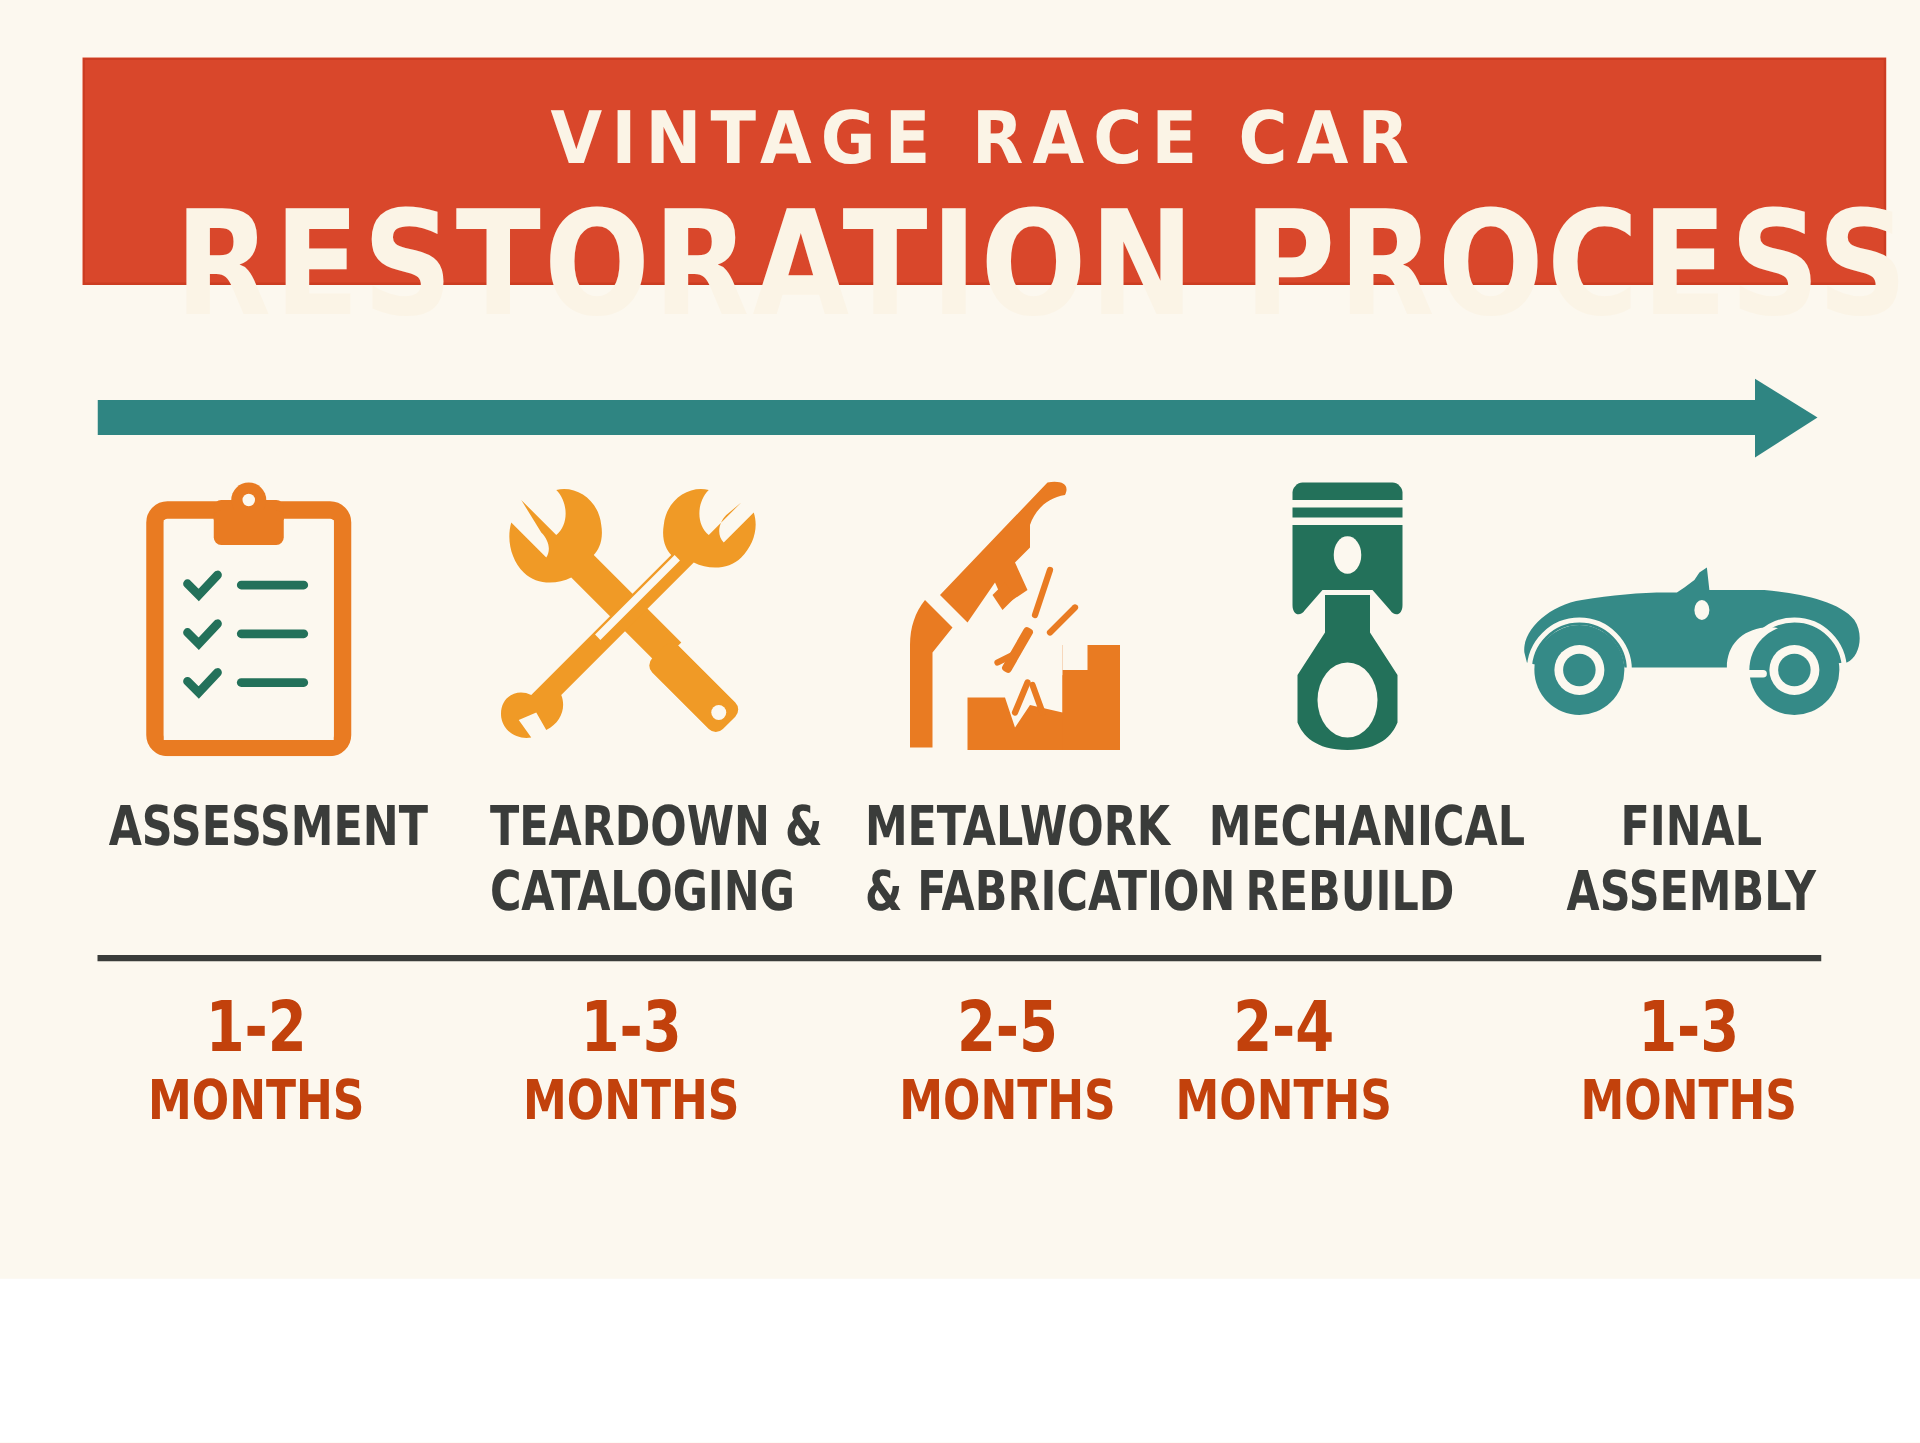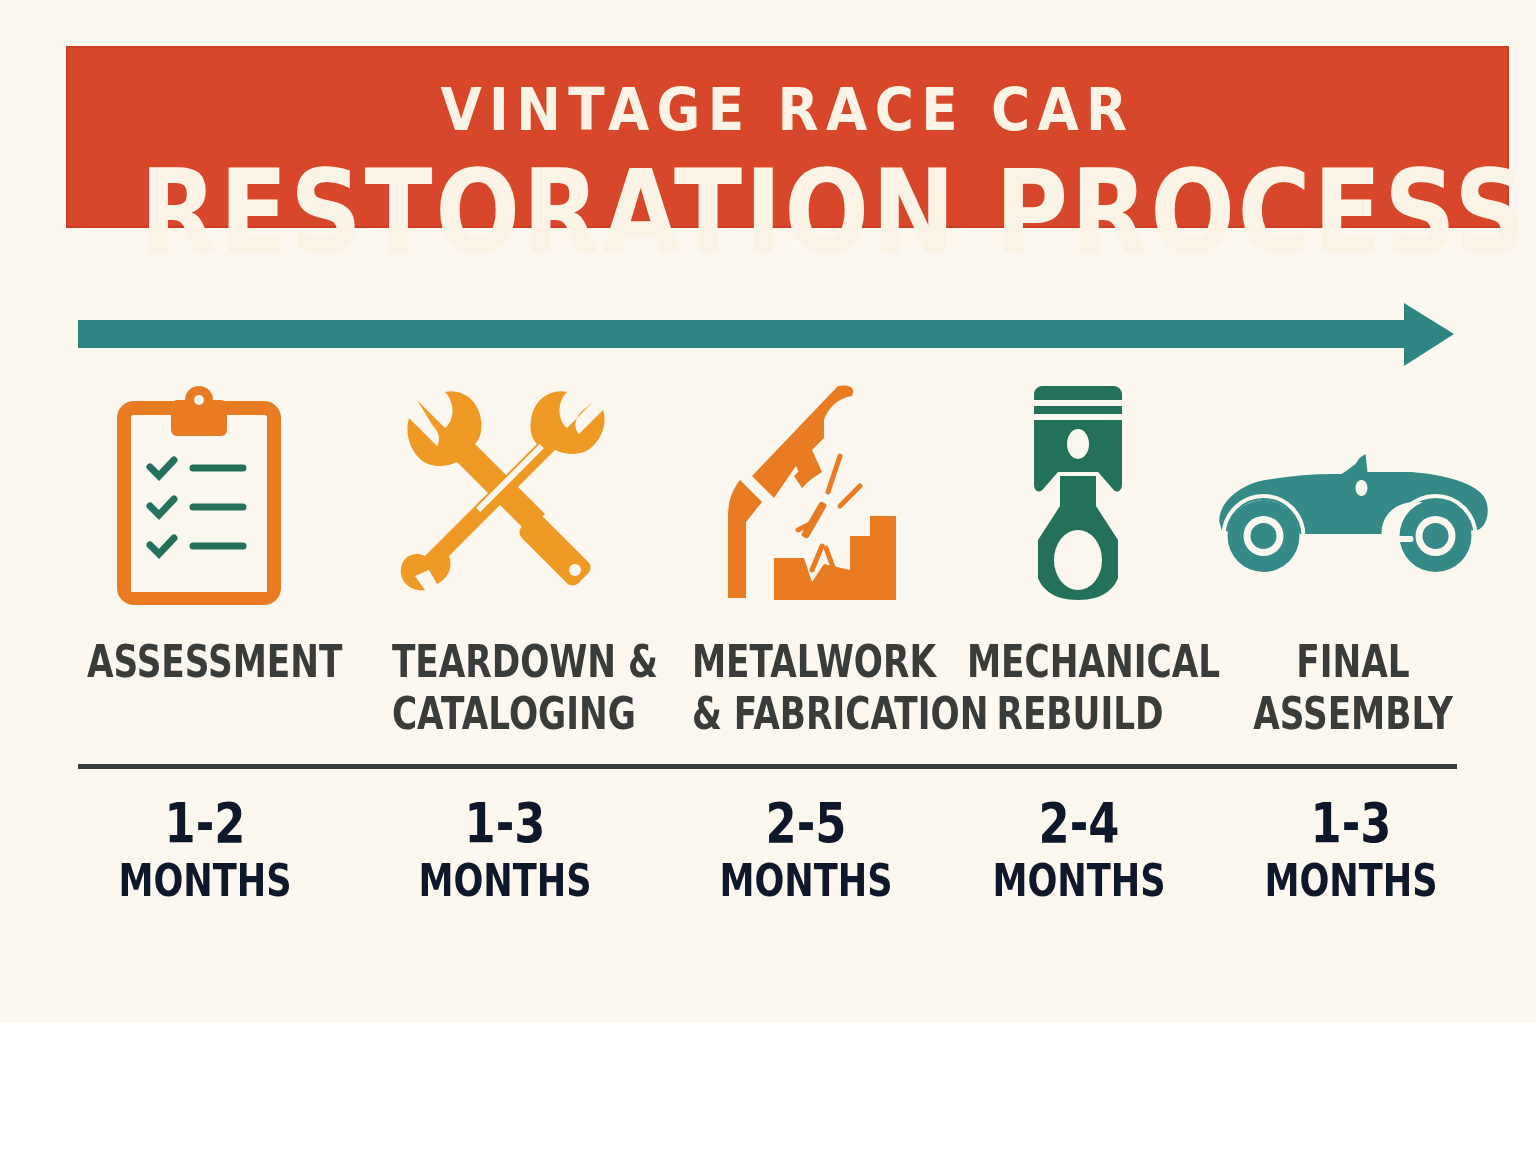--- a/index.html
+++ b/index.html
@@ -42,21 +42,21 @@
     color: #3a3c3a; font-family: "DejaVu Sans", sans-serif; font-weight: bold;
     font-size: 44px; line-height: 52px;
     transform: scaleX(0.78); white-space: nowrap;
   }
   .divider {
     position: absolute; left: 78px; top: 764px; width: 1379px; height: 5px;
     background: #3a3c3a;
   }
   .dur {
     position: absolute; top: 790px; width: 290px; text-align: center;
-    color: #0f172a; font-family: "DejaVu Sans", sans-serif; font-weight: bold;
+    color: #c2410c; font-family: "DejaVu Sans", sans-serif; font-weight: bold;
   }
   .dur .range { font-size: 56px; line-height: 66px; transform: scaleX(0.8); display: block; }
   .dur .unit { font-size: 44px; line-height: 50px; transform: scaleX(0.8); display: block; }
 </style>
 </head>
 <body>
 
 <div class="canvas">
 
   <div class="banner">
@@ -188,21 +188,21 @@
     <span class="unit">MONTHS</span>
   </div>
   <div class="dur" style="left:360px">
     <span class="range">1-3</span>
     <span class="unit">MONTHS</span>
   </div>
   <div class="dur" style="left:661px">
     <span class="range">2-5</span>
     <span class="unit">MONTHS</span>
   </div>
-  <div class="dur" style="left:934px">
+  <div class="dur" style="left:882px">
     <span class="range">2-4</span>
     <span class="unit">MONTHS</span>
   </div>
   <div class="dur" style="left:1206px">
     <span class="range">1-3</span>
     <span class="unit">MONTHS</span>
   </div>
 
 </div>
 

